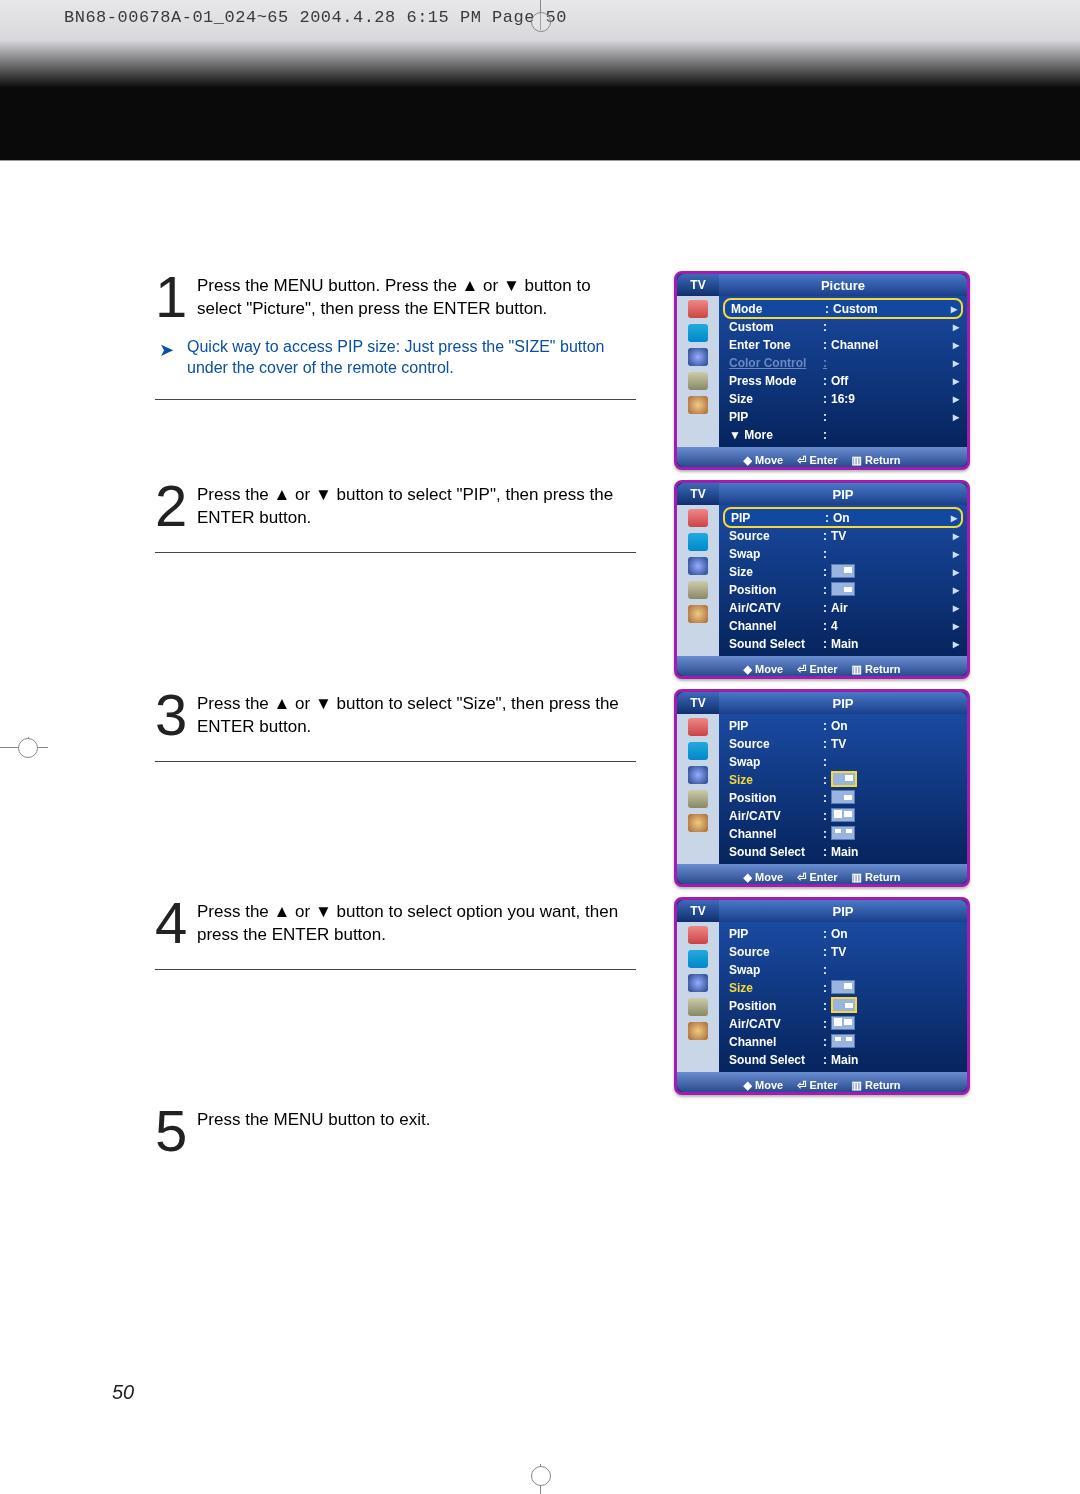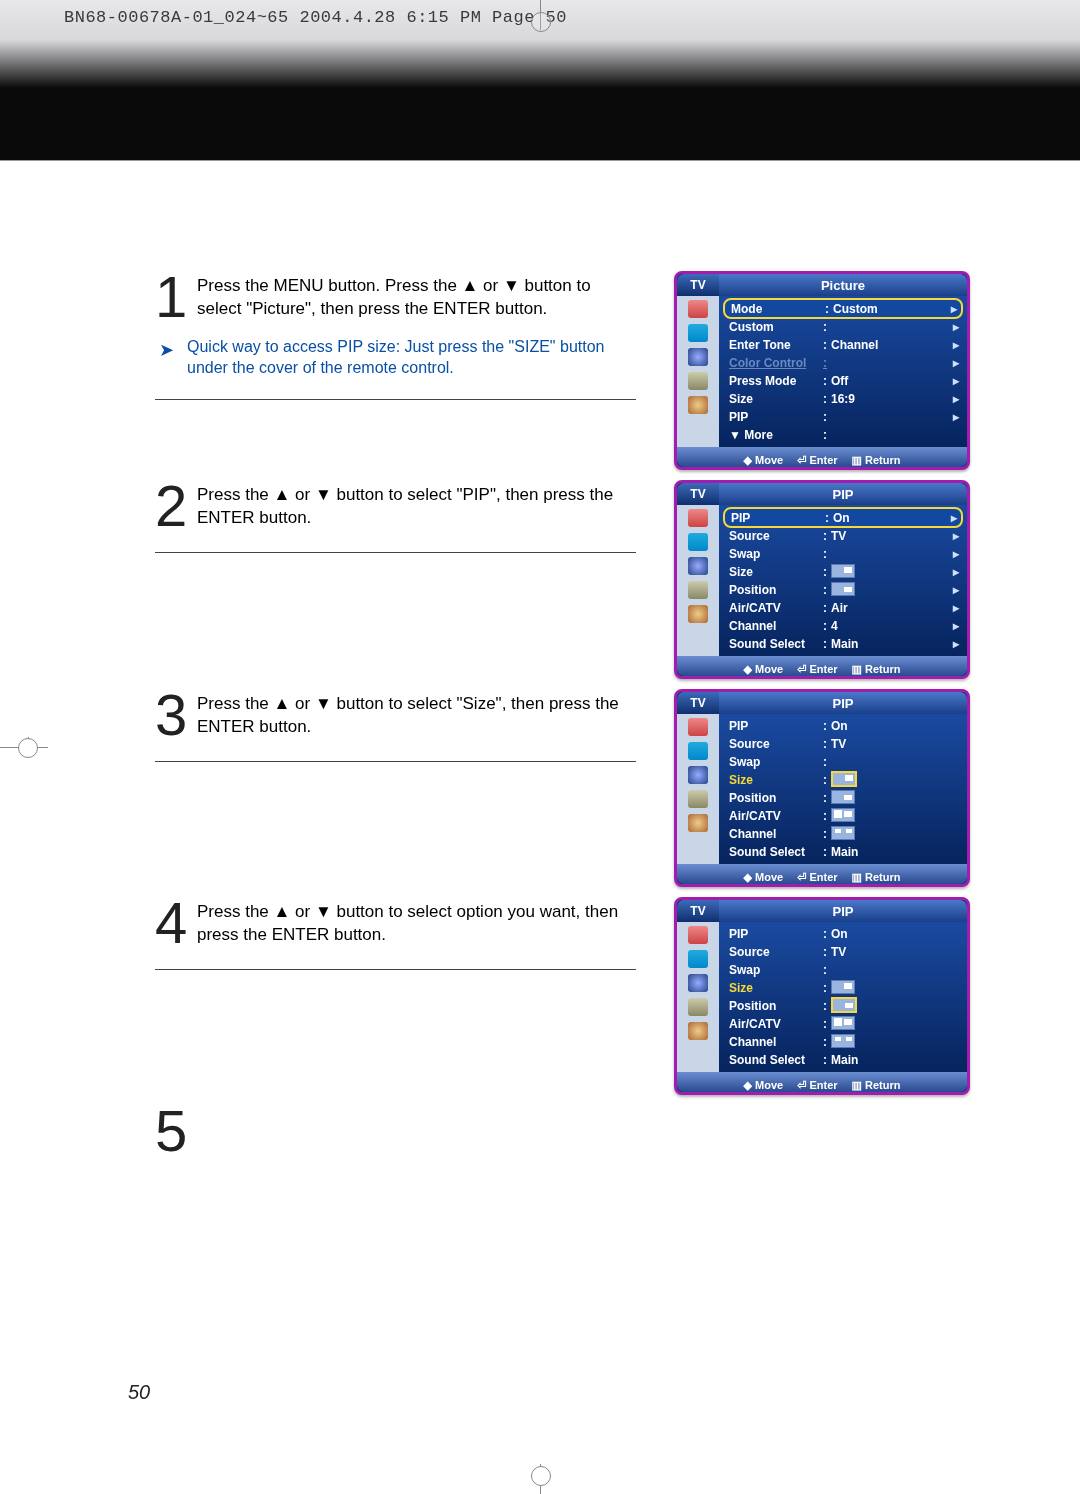--- a/index.html
+++ b/index.html
@@ -50,21 +50,21 @@
 .sbox { display:inline-block; width:22px; height:12px; background:#9ab4e0; border:1px solid #5a7ab0; position:relative;}
 .sbox::after{content:"";position:absolute;width:8px;height:6px;background:#fff;top:2px;right:2px;}
 .sbox.a2::after{top:4px;right:2px;width:8px;height:5px;}
 .sbox.dual { }
 .sbox.dual::before{content:"";position:absolute;width:8px;height:8px;background:#fff;top:1px;left:2px;}
 .sbox.quad{}
 .sbox.quad::after{width:6px;height:4px;}
 .sbox.quad::before{content:"";position:absolute;width:6px;height:4px;background:#fff;top:2px;left:3px;}
 .hlbox { border:2px solid #f8d838;}
 
-.page-num { position:absolute; bottom:90px; left:128px; font-size:20px; font-style:italic; color:#222;}
+.page-num { position:absolute; bottom:90px; left:112px; font-size:20px; font-style:italic; color:#222;}
 </style>
 </head>
 <body>
 
 <div class="page">
   <div class="header-band">
     <div class="print-header">BN68-00678A-01_024~65  2004.4.28  6:15 PM  Page 50</div>
     <div class="crop-top"></div>
     <div class="crop-circle-top"></div>
   </div>
@@ -385,20 +385,21 @@
                 <span>⏎ Enter</span>
                 <span>▥ Return</span>
   </div>
   </div>
           </div>
   </div>
         <div class="step">
     <div class="step-left">
       <div class="step-head">
         <div class="num">5</div>
+        <div class="step-text">Press the MENU button to exit.</div>
       </div>
 
     </div>
     <div class="step-right"></div>
   </div>
       </div>
   </div>
 
   <div class="page-num">50</div>
 </div>

